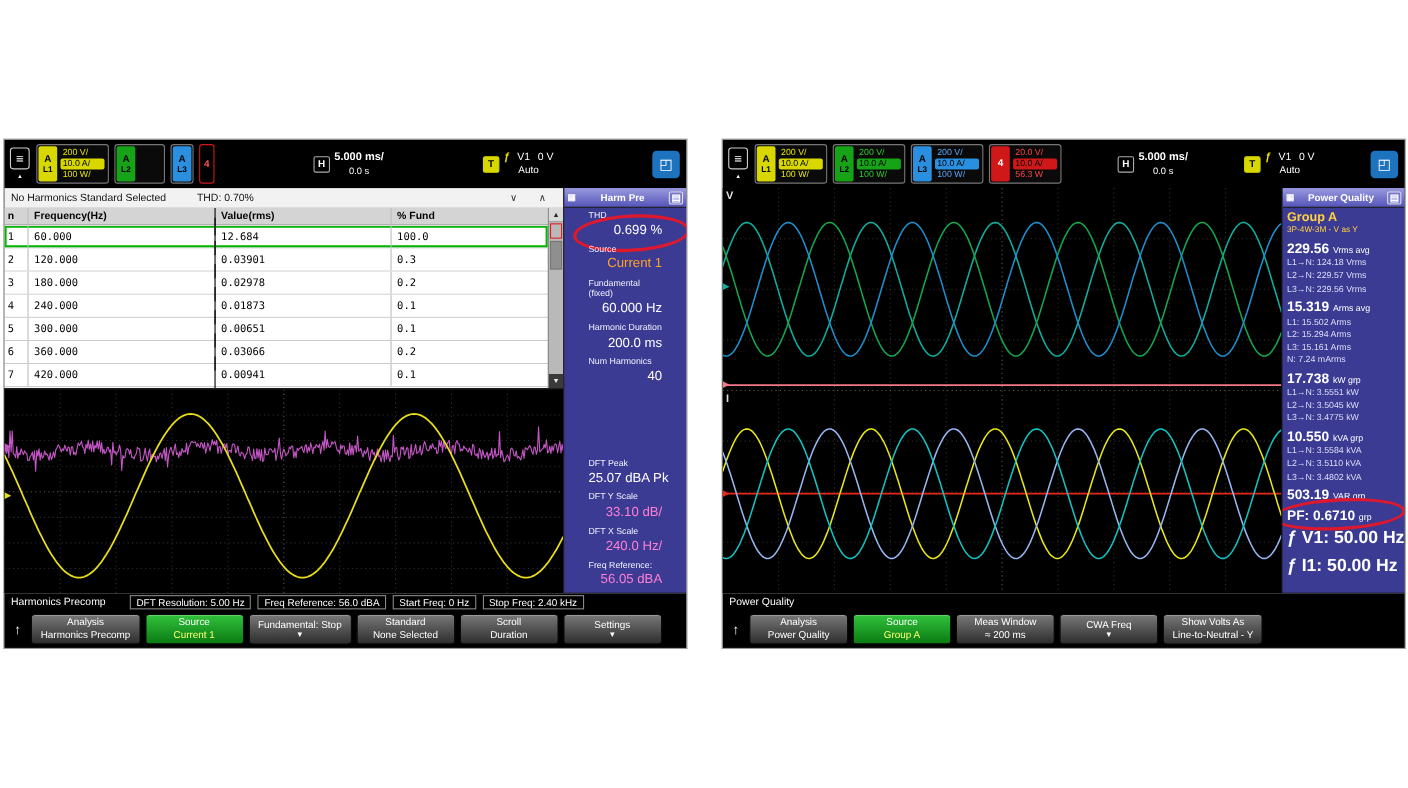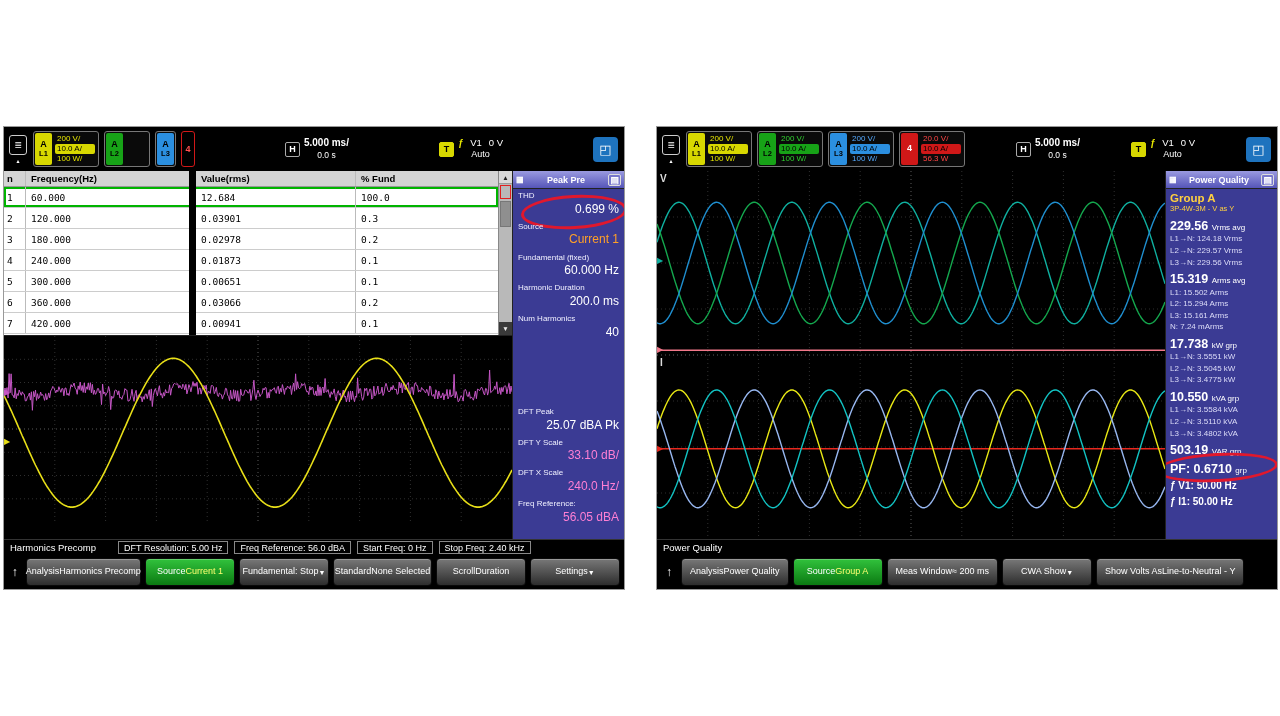--- a/index.html
+++ b/index.html
@@ -46,61 +46,61 @@
   .hdr-bar{height:18px;background:#f2f2f2;display:flex;align-items:center;font-size:9.5px;color:#111;padding:0 6px}
   .hdr-bar .thd{margin-left:28px}
   .hdr-bar .chev{margin-left:auto;font-size:9px;color:#333;width:26px;text-align:center}
   .hdr-bar .chev.last{margin-left:0}
   .table-wrap{height:164px;display:flex;background:#fff;overflow:hidden}
   .tbl{width:494px;font-family:"DejaVu Sans Mono",monospace;font-size:9.5px;color:#000}
   .tbl-head{display:flex;background:#d4d4d4;font-family:"Liberation Sans",sans-serif;font-weight:bold;height:16px;align-items:center;border-bottom:1px solid #999;font-size:9.5px}
   .tr{display:flex;height:21px;align-items:center;border-bottom:1px solid #ccc;background:#fff}
   .tr.selected{box-shadow:inset 0 0 0 2px #00b400}
   .c0{width:22px;border-right:1px solid #bbb;padding:0 3px;height:100%;display:flex;align-items:center}
-  .c1{width:170px;border-right:7px solid #000000;padding:17px 5px;height:100%;display:flex;align-items:center}
+  .c1{width:170px;border-right:1px solid #000000;padding:17px 5px;height:100%;display:flex;align-items:center}
   .c2{width:160px;border-right:1px solid #bbb;padding:0 5px;height:100%;display:flex;align-items:center}
   .c3{width:142px;padding:0 5px;height:100%;display:flex;align-items:center}
   .scrollbar{width:14px;background:#b9b9b9;display:flex;flex-direction:column;border-left:1px solid #888}
   .scroll-btn{height:13px;display:flex;align-items:center;justify-content:center;font-size:6.5px;flex:0 0 auto}
   .scroll-btn.up{background:#d9d9d9;color:#222;border-bottom:1px solid #999}
   .scroll-btn.down{background:#3a3a3a;color:#eee;margin-top:auto}
   .scroll-track{flex:1;position:relative}
   .scroll-marker{position:absolute;top:1px;left:1px;right:1px;height:14px;border:1px solid #e02020}
   .scroll-thumb{position:absolute;top:17px;left:1px;right:1px;height:26px;background:#8f8f8f;border:1px solid #777}
   .wave-area{flex:1;position:relative;background:#000;border-top:1px solid #222;overflow:hidden}
   .wave-area svg{position:absolute;left:0;top:0}
   .wmark{position:absolute;font-size:8px;line-height:1}
   .axis-label{position:absolute;color:#ddd;font-size:10px;font-weight:bold}
 
   
   .sidebar{width:112px;background:#3b3b94;display:flex;flex-direction:column;border-left:1px solid #222;color:#fff;overflow:hidden}
   .sb-head{height:18px;background:linear-gradient(#9a9ae0,#5555b8);display:flex;align-items:center;gap:3px;padding:0 3px;font-size:9px;font-weight:bold;color:#fff;border-bottom:1px solid #222;flex:0 0 auto}
   .sb-head .ico{font-size:8px}
   .sb-head .ttl{flex:1;text-align:center;white-space:nowrap}
   .sb-head .mico{font-size:9px;border:1px solid #ddd;border-radius:2px;padding:0 1px;background:#7777cc}
-  .sb-field{padding:2px 5px 3px;position:relative}
+  .sb-field{padding:2px 22px 3px;position:relative}
   .sb-label{font-size:8px;color:#f0f0ff;line-height:1.2}
   .sb-value{font-size:12px;text-align:right;line-height:1.35;color:#fff;white-space:nowrap}
   .sb-value.orange{color:#ffa028}
   .sb-value.pink{color:#ff7fd4}
   .sb-spacer{height:62px}
   .pq-groupname{font-size:11.5px;font-weight:bold;color:#ffd040;padding:3px 4px 0}
   .pq-subname{font-size:7.5px;color:#ffd040;padding:0 4px 2px;white-space:nowrap}
   .pq-big{font-size:12.5px;font-weight:bold;padding:0 4px;line-height:1.15;margin-top:4px;white-space:nowrap}
   .pq-big .u{font-size:8px;font-weight:normal}
   .pq-small{font-size:8px;color:#dcdcf8;padding:0 4px;line-height:1.45;white-space:nowrap}
-  .pq-freq{font-size:10px;font-weight:bold;padding:0 4px;line-height:1.35;margin-top:3px;white-space:nowrap}
+  .pq-freq{font-size:16px;font-weight:bold;padding:0 4px;line-height:1.35;margin-top:3px;white-space:nowrap}
 
   
   .statusbar{height:16px;background:#000;display:flex;align-items:center;gap:6px;padding:0 6px;color:#fff;font-size:9.5px;border-top:1px solid #333;flex:0 0 auto}
   .status-name{margin-right:16px;white-space:nowrap}
   .status-item{border:1px solid #888;padding:0 5px;height:13px;display:flex;align-items:center;font-size:9px;white-space:nowrap}
   .menurow{height:34px;background:#000;display:flex;align-items:center;gap:4px;padding:2px 4px;flex:0 0 auto}
   .upkey{width:16px;color:#fff;font-size:12px;text-align:center;font-weight:bold}
-  .mbtn{height:28px;min-width:90px;border-radius:4px;background:linear-gradient(#787878,#2d2d2d);border:1px solid #0a0a0a;display:flex;flex-direction:row;align-items:center;justify-content:center;color:#fff;font-size:9px;line-height:1.3;padding:1px 8px;box-shadow:inset 0 1px 0 rgba(255,255,255,.25);white-space:nowrap}
+  .mbtn{height:28px;min-width:90px;border-radius:4px;background:linear-gradient(#787878,#2d2d2d);border:1px solid #0a0a0a;display:flex;flex-direction:column;align-items:center;justify-content:center;color:#fff;font-size:9px;line-height:1.3;padding:1px 8px;box-shadow:inset 0 1px 0 rgba(255,255,255,.25);white-space:nowrap}
   .mbtn.green{background:linear-gradient(#31c23c,#0b7a12)}
   .mbtn.green .l2{color:#ffff70}
   .mbtn .l2.dd{font-size:7px;line-height:1}
 
   .ellipse{position:absolute;border:3px solid #e0182d;border-radius:50%;pointer-events:none}
 </style>
 </head>
 <body>
 
 <div class="page">
@@ -162,20 +162,26 @@
         </div>
       </div>
       <div class="sp"></div>
       <div class="touch-btn">
         <span>◰</span>
       </div>
     </div>
 
     <div class="content-row">
       <div class="main-col">
+        <div class="hdr-bar">
+          <span>No Harmonics Standard Selected</span>
+          <span class="thd">THD: 0.70%</span>
+          <span class="chev">∨</span>
+          <span class="chev last">∧</span>
+        </div>
         <div class="table-wrap">
           <div class="tbl">
             <div class="tbl-head">
               <div class="c0">n</div>
               <div class="c1">Frequency(Hz)</div>
               <div class="c2">Value(rms)</div>
               <div class="c3">% Fund</div>
             </div>
             <div class="tr selected">
               <div class="c0">1</div>
@@ -255,21 +261,21 @@
               <polyline points="0.0,59.5 1.2,62.0 2.4,64.4 3.6,67.0 4.8,69.5 6.0,72.1 7.3,74.8 8.5,77.5 9.7,80.2 10.9,82.9 12.1,85.6 13.3,88.4 14.5,91.2 15.7,93.9 16.9,96.7 18.1,99.5 19.4,102.3 20.6,105.1 21.8,107.8 23.0,110.6 24.2,113.3 25.4,116.0 26.6,118.6 27.8,121.3 29.0,123.9 30.2,126.5 31.4,129.0 32.7,131.5 33.9,133.9 35.1,136.3 36.3,138.6 37.5,140.9 38.7,143.1 39.9,145.3 41.1,147.3 42.3,149.3 43.5,151.3 44.8,153.1 46.0,154.9 47.2,156.6 48.4,158.2 49.6,159.7 50.8,161.2 52.0,162.5 53.2,163.8 54.4,164.9 55.6,166.0 56.8,166.9 58.1,167.8 59.3,168.6 60.5,169.3 61.7,169.8 62.9,170.3 64.1,170.7 65.3,170.9 66.5,171.1 67.7,171.1 68.9,171.1 70.2,170.9 71.4,170.7 72.6,170.3 73.8,169.8 75.0,169.3 76.2,168.6 77.4,167.8 78.6,166.9 79.8,166.0 81.0,164.9 82.2,163.8 83.5,162.5 84.7,161.2 85.9,159.7 87.1,158.2 88.3,156.6 89.5,154.9 90.7,153.1 91.9,151.3 93.1,149.3 94.3,147.3 95.6,145.3 96.8,143.1 98.0,140.9 99.2,138.6 100.4,136.3 101.6,133.9 102.8,131.5 104.0,129.0 105.2,126.5 106.4,123.9 107.6,121.3 108.9,118.6 110.1,116.0 111.3,113.3 112.5,110.6 113.7,107.8 114.9,105.1 116.1,102.3 117.3,99.5 118.5,96.7 119.7,93.9 121.0,91.2 122.2,88.4 123.4,85.6 124.6,82.9 125.8,80.2 127.0,77.5 128.2,74.8 129.4,72.1 130.6,69.5 131.8,67.0 133.0,64.4 134.3,62.0 135.5,59.5 136.7,57.1 137.9,54.8 139.1,52.5 140.3,50.3 141.5,48.2 142.7,46.1 143.9,44.1 145.1,42.2 146.4,40.3 147.6,38.6 148.8,36.9 150.0,35.2 151.2,33.7 152.4,32.3 153.6,30.9 154.8,29.7 156.0,28.5 157.2,27.5 158.4,26.5 159.7,25.6 160.9,24.9 162.1,24.2 163.3,23.6 164.5,23.2 165.7,22.8 166.9,22.5 168.1,22.4 169.3,22.3 170.5,22.4 171.8,22.5 173.0,22.8 174.2,23.2 175.4,23.6 176.6,24.2 177.8,24.9 179.0,25.6 180.2,26.5 181.4,27.5 182.6,28.5 183.8,29.7 185.1,30.9 186.3,32.3 187.5,33.7 188.7,35.2 189.9,36.9 191.1,38.6 192.3,40.3 193.5,42.2 194.7,44.1 195.9,46.1 197.2,48.2 198.4,50.3 199.6,52.5 200.8,54.8 202.0,57.1 203.2,59.5 204.4,62.0 205.6,64.4 206.8,67.0 208.0,69.5 209.2,72.1 210.5,74.8 211.7,77.5 212.9,80.2 214.1,82.9 215.3,85.6 216.5,88.4 217.7,91.2 218.9,93.9 220.1,96.7 221.3,99.5 222.6,102.3 223.8,105.1 225.0,107.8 226.2,110.6 227.4,113.3 228.6,116.0 229.8,118.6 231.0,121.3 232.2,123.9 233.4,126.5 234.6,129.0 235.9,131.5 237.1,133.9 238.3,136.3 239.5,138.6 240.7,140.9 241.9,143.1 243.1,145.3 244.3,147.3 245.5,149.3 246.7,151.3 248.0,153.1 249.2,154.9 250.4,156.6 251.6,158.2 252.8,159.7 254.0,161.2 255.2,162.5 256.4,163.8 257.6,164.9 258.8,166.0 260.0,166.9 261.3,167.8 262.5,168.6 263.7,169.3 264.9,169.8 266.1,170.3 267.3,170.7 268.5,170.9 269.7,171.1 270.9,171.1 272.1,171.1 273.4,170.9 274.6,170.7 275.8,170.3 277.0,169.8 278.2,169.3 279.4,168.6 280.6,167.8 281.8,166.9 283.0,166.0 284.2,164.9 285.4,163.8 286.7,162.5 287.9,161.2 289.1,159.7 290.3,158.2 291.5,156.6 292.7,154.9 293.9,153.1 295.1,151.3 296.3,149.3 297.5,147.3 298.8,145.3 300.0,143.1 301.2,140.9 302.4,138.6 303.6,136.3 304.8,133.9 306.0,131.5 307.2,129.0 308.4,126.5 309.6,123.9 310.8,121.3 312.1,118.6 313.3,116.0 314.5,113.3 315.7,110.6 316.9,107.8 318.1,105.1 319.3,102.3 320.5,99.5 321.7,96.7 322.9,93.9 324.2,91.2 325.4,88.4 326.6,85.6 327.8,82.9 329.0,80.2 330.2,77.5 331.4,74.8 332.6,72.1 333.8,69.5 335.0,67.0 336.2,64.4 337.5,62.0 338.7,59.5 339.9,57.1 341.1,54.8 342.3,52.5 343.5,50.3 344.7,48.2 345.9,46.1 347.1,44.1 348.3,42.2 349.6,40.3 350.8,38.6 352.0,36.9 353.2,35.2 354.4,33.7 355.6,32.3 356.8,30.9 358.0,29.7 359.2,28.5 360.4,27.5 361.6,26.5 362.9,25.6 364.1,24.9 365.3,24.2 366.5,23.6 367.7,23.2 368.9,22.8 370.1,22.5 371.3,22.4 372.5,22.3 373.7,22.4 375.0,22.5 376.2,22.8 377.4,23.2 378.6,23.6 379.8,24.2 381.0,24.9 382.2,25.6 383.4,26.5 384.6,27.5 385.8,28.5 387.0,29.7 388.3,30.9 389.5,32.3 390.7,33.7 391.9,35.2 393.1,36.9 394.3,38.6 395.5,40.3 396.7,42.2 397.9,44.1 399.1,46.1 400.4,48.2 401.6,50.3 402.8,52.5 404.0,54.8 405.2,57.1 406.4,59.5 407.6,62.0 408.8,64.4 410.0,67.0 411.2,69.5 412.4,72.1 413.7,74.8 414.9,77.5 416.1,80.2 417.3,82.9 418.5,85.6 419.7,88.4 420.9,91.2 422.1,93.9 423.3,96.7 424.5,99.5 425.8,102.3 427.0,105.1 428.2,107.8 429.4,110.6 430.6,113.3 431.8,116.0 433.0,118.6 434.2,121.3 435.4,123.9 436.6,126.5 437.8,129.0 439.1,131.5 440.3,133.9 441.5,136.3 442.7,138.6 443.9,140.9 445.1,143.1 446.3,145.3 447.5,147.3 448.7,149.3 449.9,151.3 451.2,153.1 452.4,154.9 453.6,156.6 454.8,158.2 456.0,159.7 457.2,161.2 458.4,162.5 459.6,163.8 460.8,164.9 462.0,166.0 463.2,166.9 464.5,167.8 465.7,168.6 466.9,169.3 468.1,169.8 469.3,170.3 470.5,170.7 471.7,170.9 472.9,171.1 474.1,171.1 475.3,171.1 476.6,170.9 477.8,170.7 479.0,170.3 480.2,169.8 481.4,169.3 482.6,168.6 483.8,167.8 485.0,166.9 486.2,166.0 487.4,164.9 488.6,163.8 489.9,162.5 491.1,161.2 492.3,159.7 493.5,158.2 494.7,156.6 495.9,154.9 497.1,153.1 498.3,151.3 499.5,149.3 500.7,147.3 502.0,145.3 503.2,143.1 504.4,140.9 505.6,138.6 506.8,136.3 508.0,133.9 " fill="none" stroke="#e8df18" stroke-width="1.6" stroke-linejoin="round"></polyline>
             </svg>
           <span class="wmark" style="left:0;top:26%;color:#c556c5">▶</span>
           <span class="wmark" style="left:0;top:50%;color:#e8df18">▶</span>
         </div>
       </div>
 
       <div class="sidebar">
         <div class="sb-head">
           <span class="ico">▦</span>
-          <span class="ttl">Peak Pre</span>
+          <span class="ttl">Harm Pre</span>
           <span class="mico">▤</span>
         </div>
         <div class="sb-field">
           <div class="sb-label">THD</div>
           <div class="sb-value">0.699 %</div>
           <div class="ellipse" style="left:8px;right:-3px;top:6px;bottom:-9px;transform:rotate(-3deg)"></div>
         </div>
         <div class="sb-field">
           <div class="sb-label">Source</div>
           <div class="sb-value orange">Current 1</div>
@@ -521,21 +527,21 @@
       </div>
       <div class="mbtn green">
         <span class="l1">Source</span>
         <span class="l2">Group A</span>
       </div>
       <div class="mbtn">
         <span class="l1">Meas Window</span>
         <span class="l2">≈ 200 ms</span>
       </div>
       <div class="mbtn">
-        <span class="l1">CWA Show</span>
+        <span class="l1">CWA Freq</span>
         <span class="l2 dd">▼</span>
       </div>
       <div class="mbtn">
         <span class="l1">Show Volts As</span>
         <span class="l2">Line-to-Neutral - Y</span>
       </div>
     </div>
   </div>
 
 </div>

